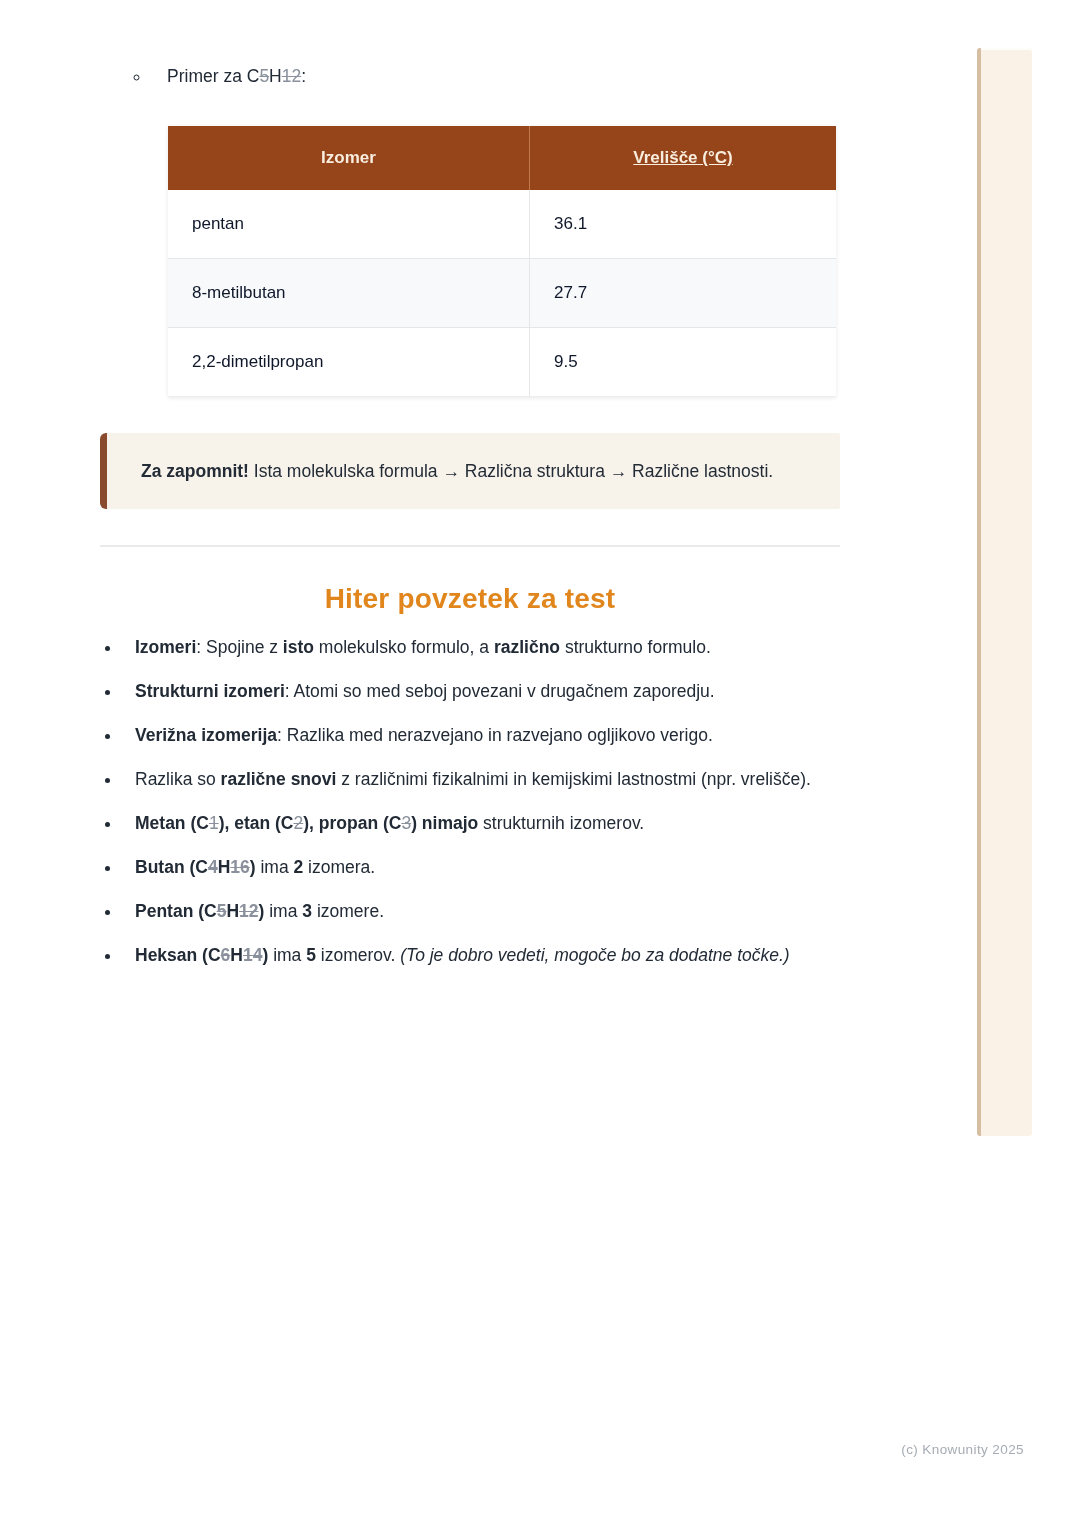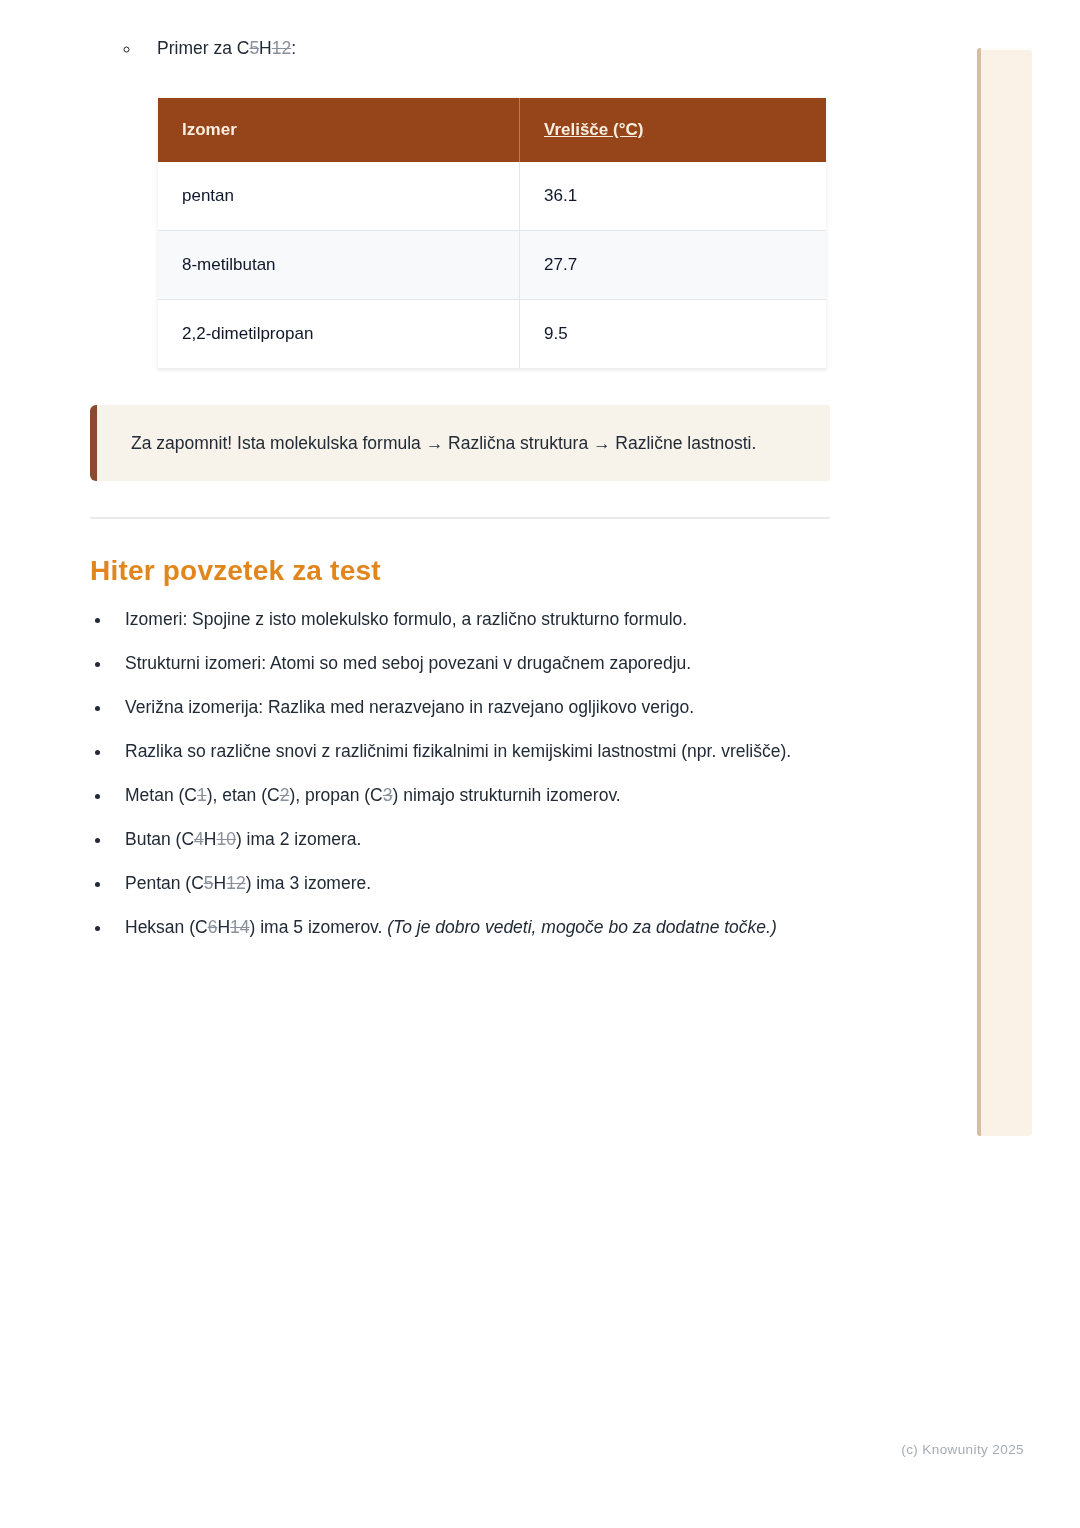--- a/index.html
+++ b/index.html
@@ -8,24 +8,24 @@
     position: relative;
     width: 1080px;
     height: 1528px;
     background: #ffffff;
     overflow: hidden;
     font-family: "Liberation Sans", "DejaVu Sans", sans-serif;
     color: #212a35;
   }
   .content {
     position: absolute;
-    left: 90px;
+    left: 100px;
     top: 0;
     width: 740px;
-    padding-top: 36px;
+    padding-top: 64px;
   }
 
   
   ul.intro-list {
     list-style: circle outside;
     padding-left: 51px;
     font-size: 17.5px;
     line-height: 25px;
   }
   ul.intro-list li { padding-left: 16px; }
@@ -38,21 +38,21 @@
     border-collapse: separate;
     border-spacing: 0;
     table-layout: fixed;
     box-shadow: 0 1px 4px rgba(30,30,30,0.10);
     font-size: 17px;
   }
   table.isomer-table th {
     background: #96451b;
     color: #f8edde;
     font-weight: 700;
-    text-align: left;
+    text-align: center;
     padding: 22px 24px;
     border-right: 1px solid #c07a50;
   }
   table.isomer-table th:last-child { border-right: none; text-decoration: underline; }
   table.isomer-table td {
     background: #ffffff;
     padding: 24px 24px;
     border-bottom: 1px solid #e4e7ea;
     border-right: 1px solid #e4e7ea;
     color: #0f172a;
@@ -81,37 +81,38 @@
     width: 740px;
   }
 
   h2.section-heading {
     margin-top: 36px;
     font-size: 28px;
     line-height: 32px;
     font-weight: 700;
     color: #e0861c;
     letter-spacing: 0.2px;
+    text-align: center;
   }
 
   
   ul.summary {
     list-style: disc outside;
     margin-top: 16px;
     padding-left: 22px;
     font-size: 17.5px;
   }
   ul.summary li {
     padding-left: 13px;
     line-height: 32px;
     margin-bottom: 12px;
   }
 
   
-  .b { font-weight: 400; }
+  .b { font-weight: 700; }
   .i { font-style: italic; }
   .strike { color: #8a919c; text-decoration: line-through; }
 
   
   .page-strip {
     position: absolute;
     left: 977px;
     top: 48px;
     width: 55px;
     height: 1088px;
@@ -176,21 +177,21 @@
     <hr class="divider">
 
     <h2 class="section-heading">Hiter povzetek za test</h2>
 
     <ul class="summary">
       <li><span class="b">Izomeri</span><span>: Spojine z </span><span class="b">isto</span><span> molekulsko formulo, a </span><span class="b">različno</span><span> strukturno formulo.</span></li>
       <li><span class="b">Strukturni izomeri</span><span>: Atomi so med seboj povezani v drugačnem zaporedju.</span></li>
       <li><span class="b">Verižna izomerija</span><span>: Razlika med nerazvejano in razvejano ogljikovo verigo.</span></li>
       <li><span>Razlika so </span><span class="b">različne snovi</span><span> z različnimi fizikalnimi in kemijskimi lastnostmi (npr. vrelišče).</span></li>
       <li><span class="b">Metan (C</span><span class="strike">1</span><span class="b">), etan (C</span><span class="strike">2</span><span class="b">), propan (C</span><span class="strike">3</span><span class="b">) nimajo</span><span> strukturnih izomerov.</span></li>
-      <li><span class="b">Butan (C</span><span class="b strike">4</span><span class="b">H</span><span class="b strike">10</span><span class="b">)</span><span> ima </span><span class="b">2</span><span> izomera.</span></li>
+      <li><span class="b">Butan (C</span><span class="b strike">4</span><span class="b">H</span><span class="b strike">16</span><span class="b">)</span><span> ima </span><span class="b">2</span><span> izomera.</span></li>
       <li><span class="b">Pentan (C</span><span class="b strike">5</span><span class="b">H</span><span class="b strike">12</span><span class="b">)</span><span> ima </span><span class="b">3</span><span> izomere.</span></li>
       <li><span class="b">Heksan (C</span><span class="b strike">6</span><span class="b">H</span><span class="b strike">14</span><span class="b">)</span><span> ima </span><span class="b">5</span><span> izomerov. </span><span class="i">(To je dobro vedeti, mogoče bo za dodatne točke.)</span></li>
     </ul>
   </div>
 
   <div class="page-strip"></div>
 
   <div class="footer">(c) Knowunity 2025</div>
 </div>
 

